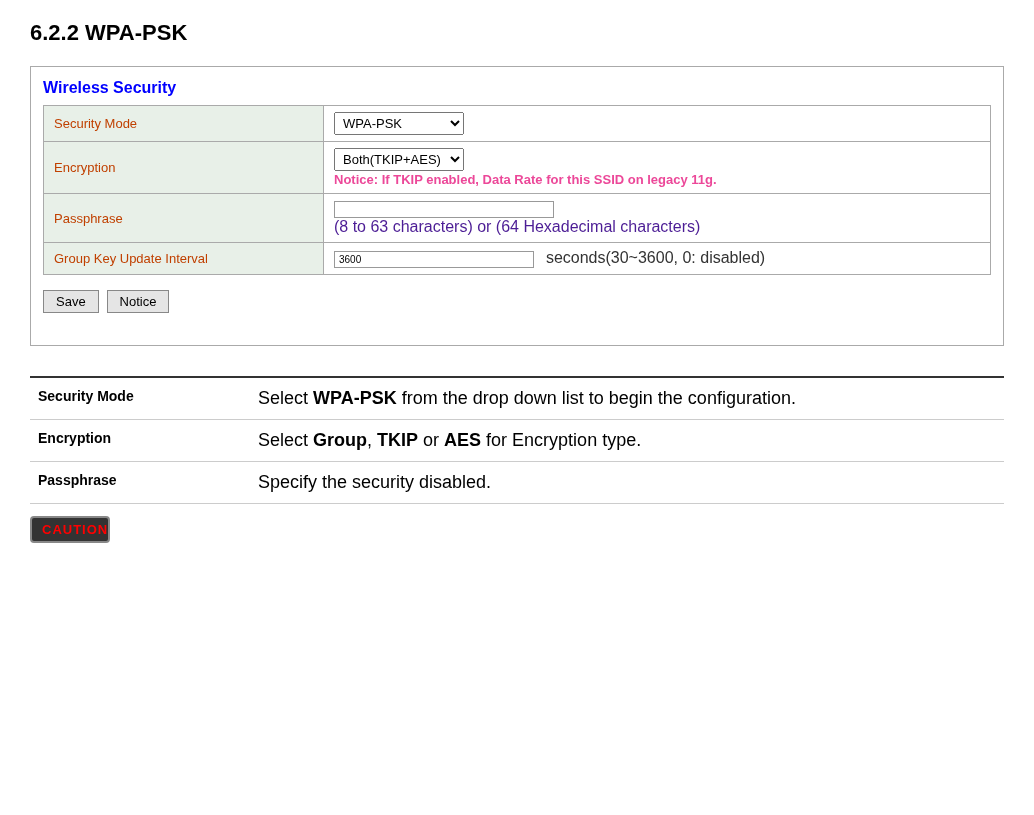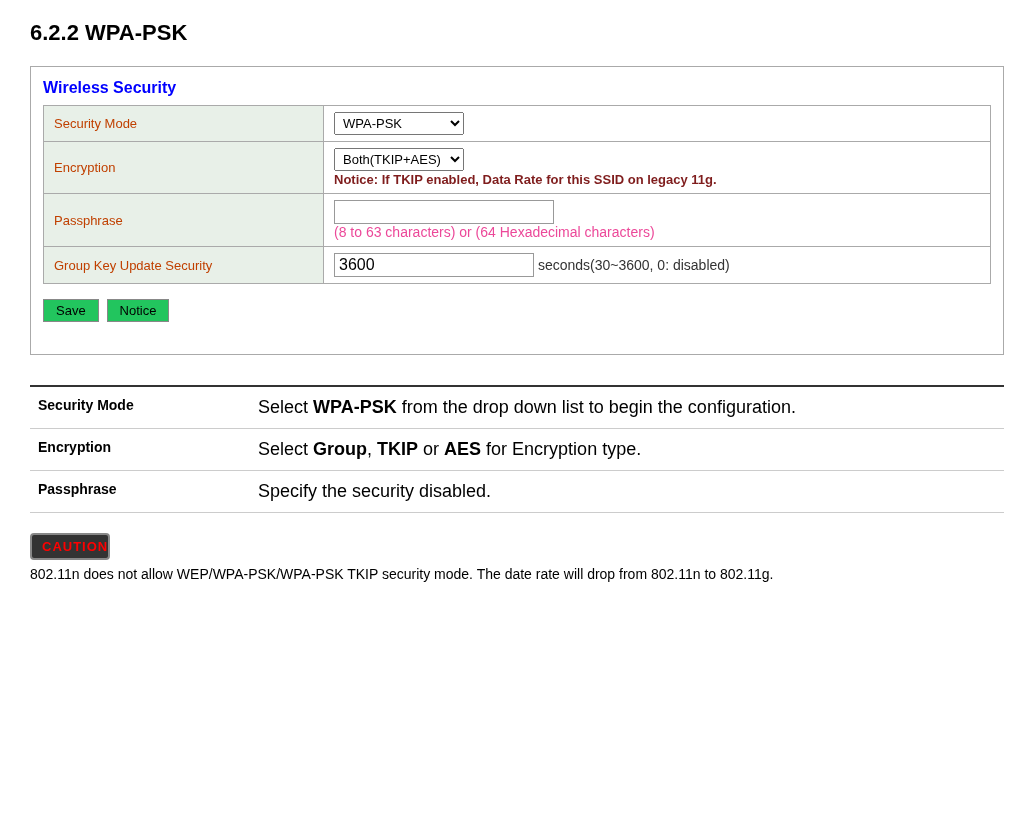--- a/index.html
+++ b/index.html
@@ -48,42 +48,42 @@
     }
     .ws-table .value-cell {
       background-color: #fff;
     }
     select {
       font-size: 13px;
       padding: 2px 4px;
       min-width: 130px;
     }
     input[type="text"] {
-      font-size: 16px;
+      font-size: 10px;
       padding: 2px 4px;
       border: 1px solid #999;
     }
     .notice-red {
-      color: #7f1d1d;
+      color: #ec4899;
       font-weight: bold;
       font-size: 13px;
     }
     .hint-text {
-      font-size: 14px;
-      color: #ec4899;
+      font-size: 16px;
+      color: #4c1d95;
     }
     .btn-row {
       margin-top: 15px;
       margin-bottom: 20px;
     }
     .btn-save, .btn-cancel {
       font-size: 13px;
       padding: 3px 12px;
       border: 1px solid #888;
-      background: #22c55e;
+      background: #e5e5e5;
       cursor: pointer;
       margin-right: 4px;
     }
     .divider {
       border: none;
       border-top: 2px solid #333;
       margin: 10px 0 0 0;
     }
     .info-table {
       width: 100%;
@@ -98,24 +98,24 @@
       vertical-align: top;
     }
     .info-table .info-label {
       font-weight: bold;
       width: 220px;
     }
     .info-table .info-desc {
       font-size: 18px;
     }
     .caution-section {
-      margin-top: 20px;
+      margin-top: 12px;
       display: flex;
       flex-direction: column;
-      gap: 4px;
+      gap: 24px;
     }
     .caution-badge {
       display: inline-block;
       background: #333;
       border: 2px solid #888;
       border-radius: 4px;
       padding: 4px 10px;
       color: red;
       font-weight: bold;
       font-size: 13px;
@@ -123,22 +123,23 @@
       letter-spacing: 1px;
       width: 80px;
       text-align: center;
     }
     .caution-text {
       font-size: 14px;
       color: #000;
       line-height: 1.5;
     }
     .interval-hint {
-      font-size: 14px;
+      font-size: 16px;
       color: #333;
+      margin-left: 8px;
     }
   </style>
 </head>
 <body>
 
 
 
 
 <h1>6.2.2 WPA-PSK</h1>
 
@@ -176,21 +177,21 @@
     <tr>
       <td class="label-cell">Passphrase</td>
       <td class="value-cell">
         <input type="text" style="width: 220px;">
         <br>
         <span class="hint-text">(8 to 63 characters) or (64 Hexadecimal characters)</span>
       </td>
     </tr>
 
     <tr>
-      <td class="label-cell">Group Key Update Security</td>
+      <td class="label-cell">Group Key Update Interval</td>
       <td class="value-cell">
         <input type="text" style="width: 200px;" value="3600">
         <span class="interval-hint">seconds(30~3600, 0: disabled)</span>
       </td>
     </tr>
   </tbody>
     </table>
 
   
   <div class="btn-row">
@@ -221,17 +222,16 @@
       <td class="info-desc">Specify the security disabled.</td>
     </tr>
   </tbody>
 </table>
 
 
 <div class="caution-section">
   <div>
     <span class="caution-badge">CAUTION</span>
   </div>
-  <p class="caution-text">802.11n does not allow WEP/WPA-PSK/WPA-PSK TKIP security mode. The date rate will drop from 802.11n to 802.11g.</p>
 </div>
 
 
 
 
 </body></html>

